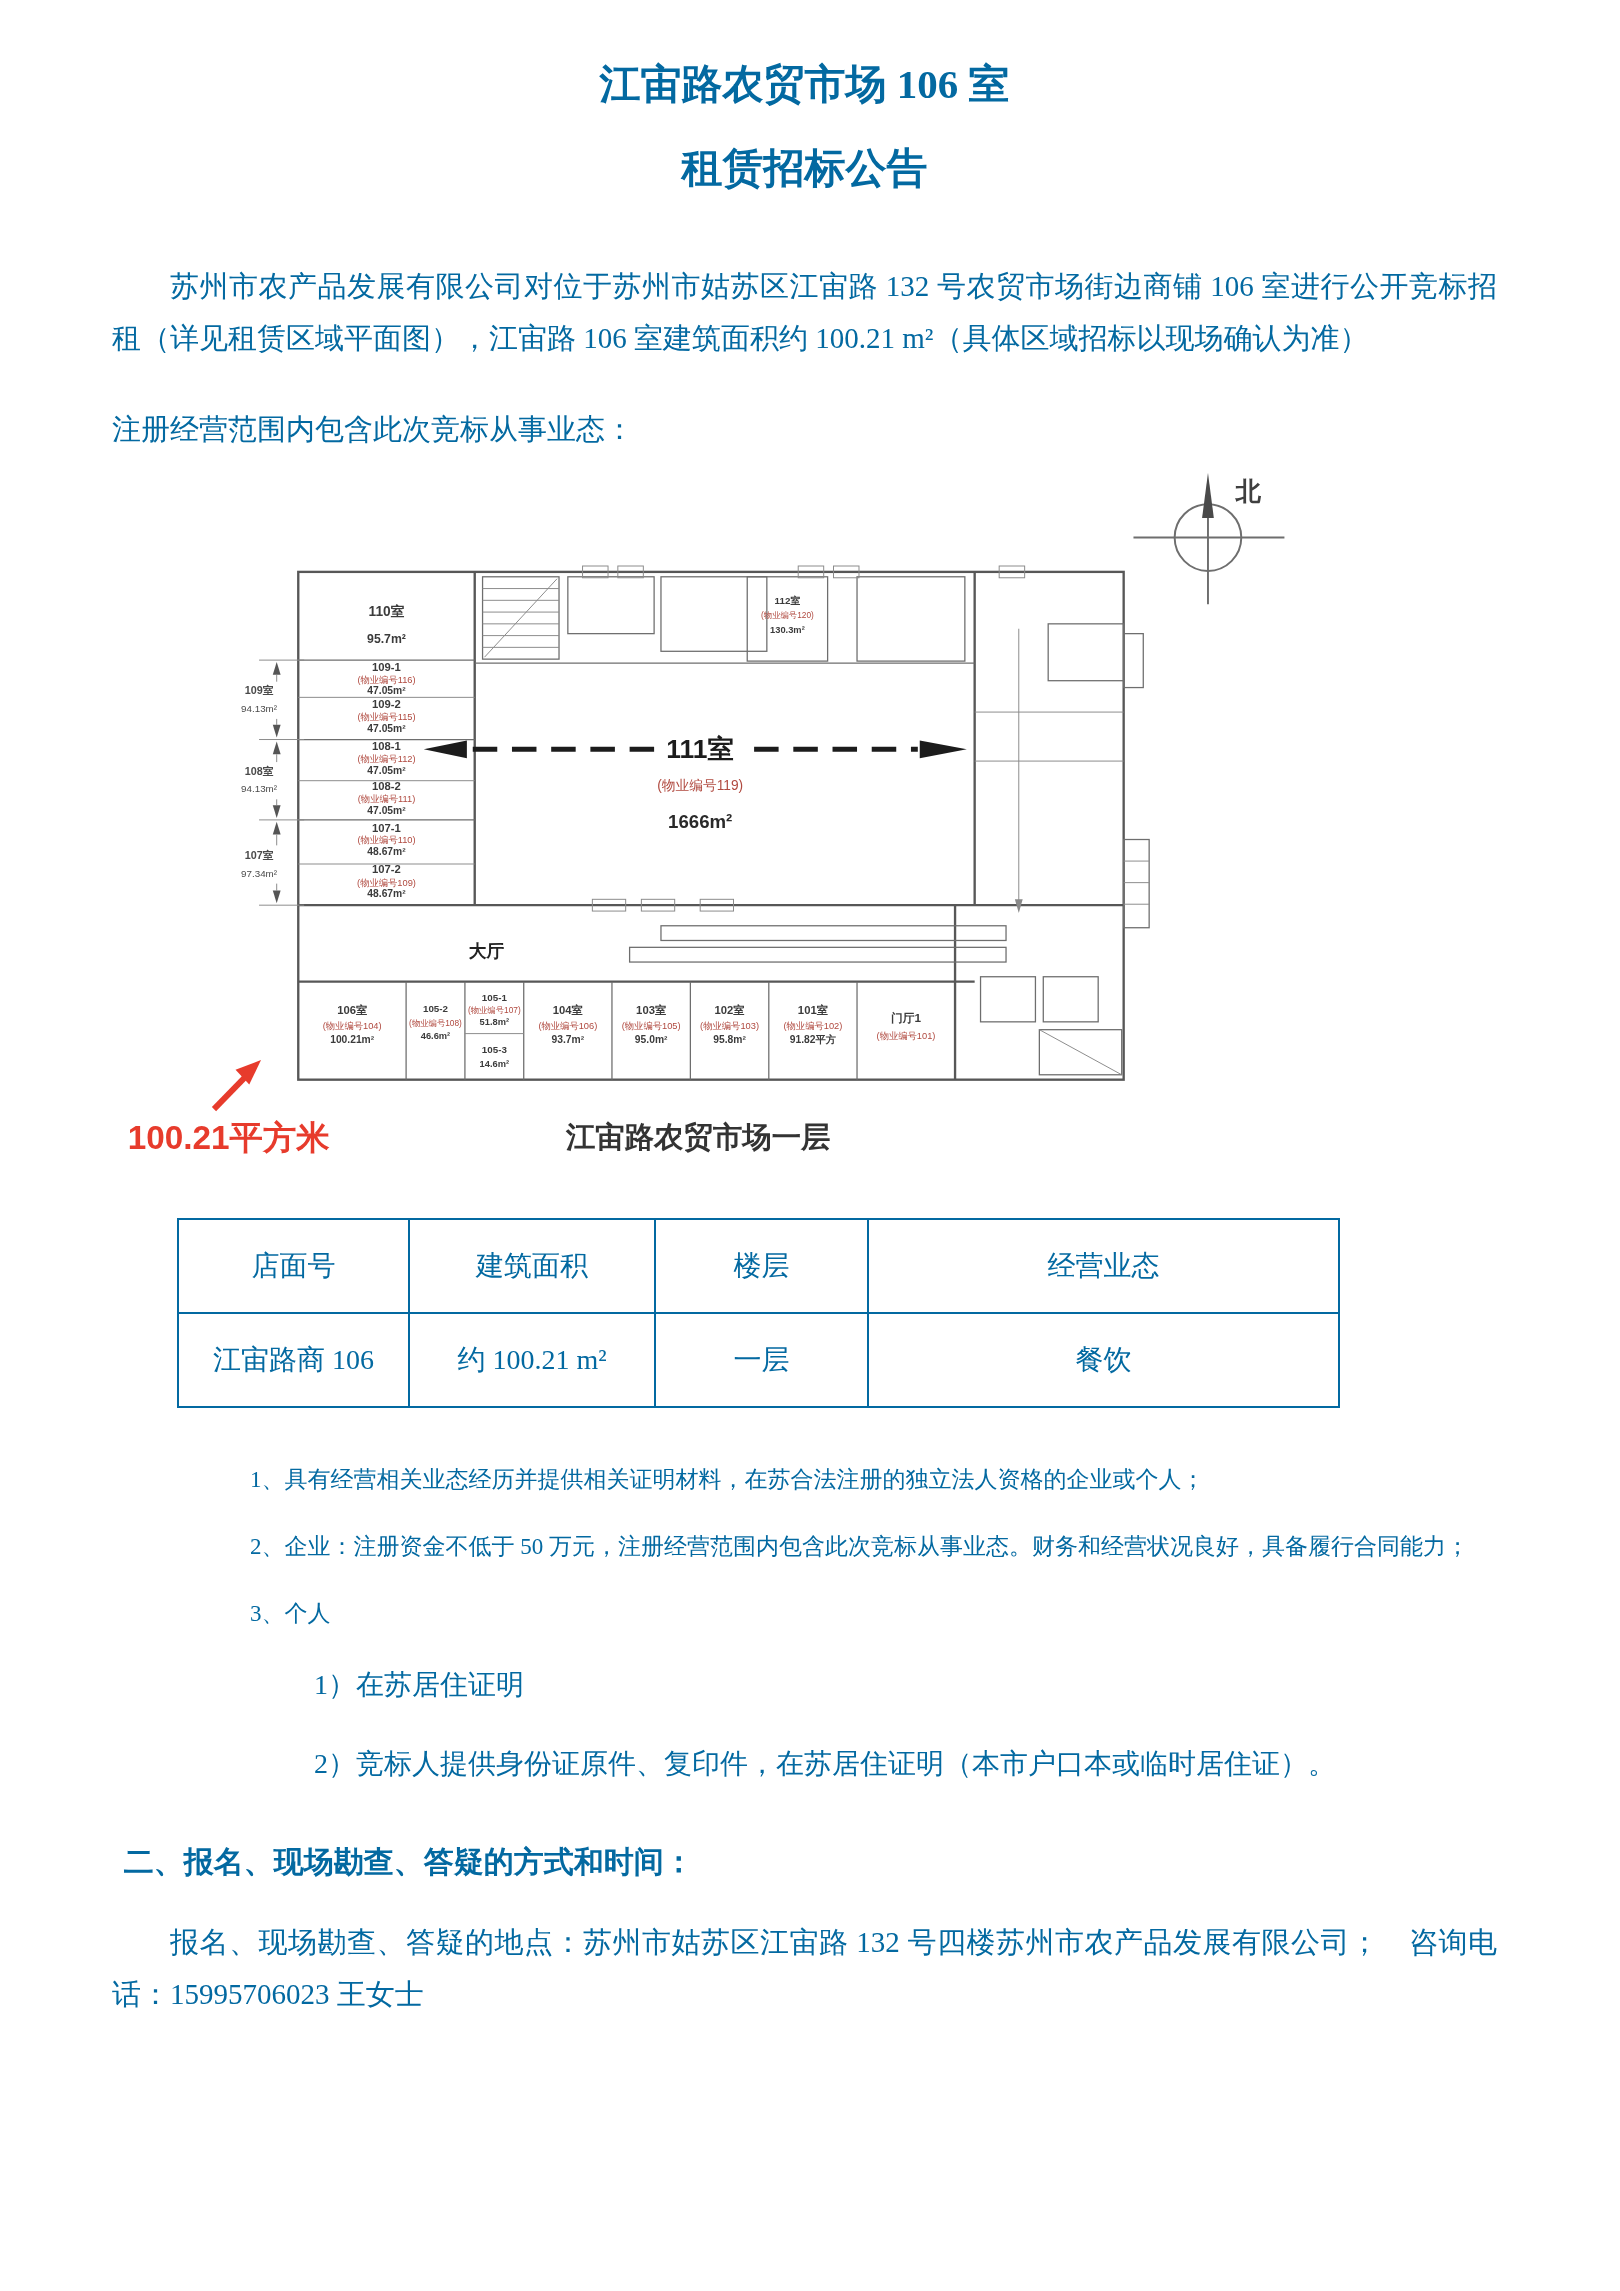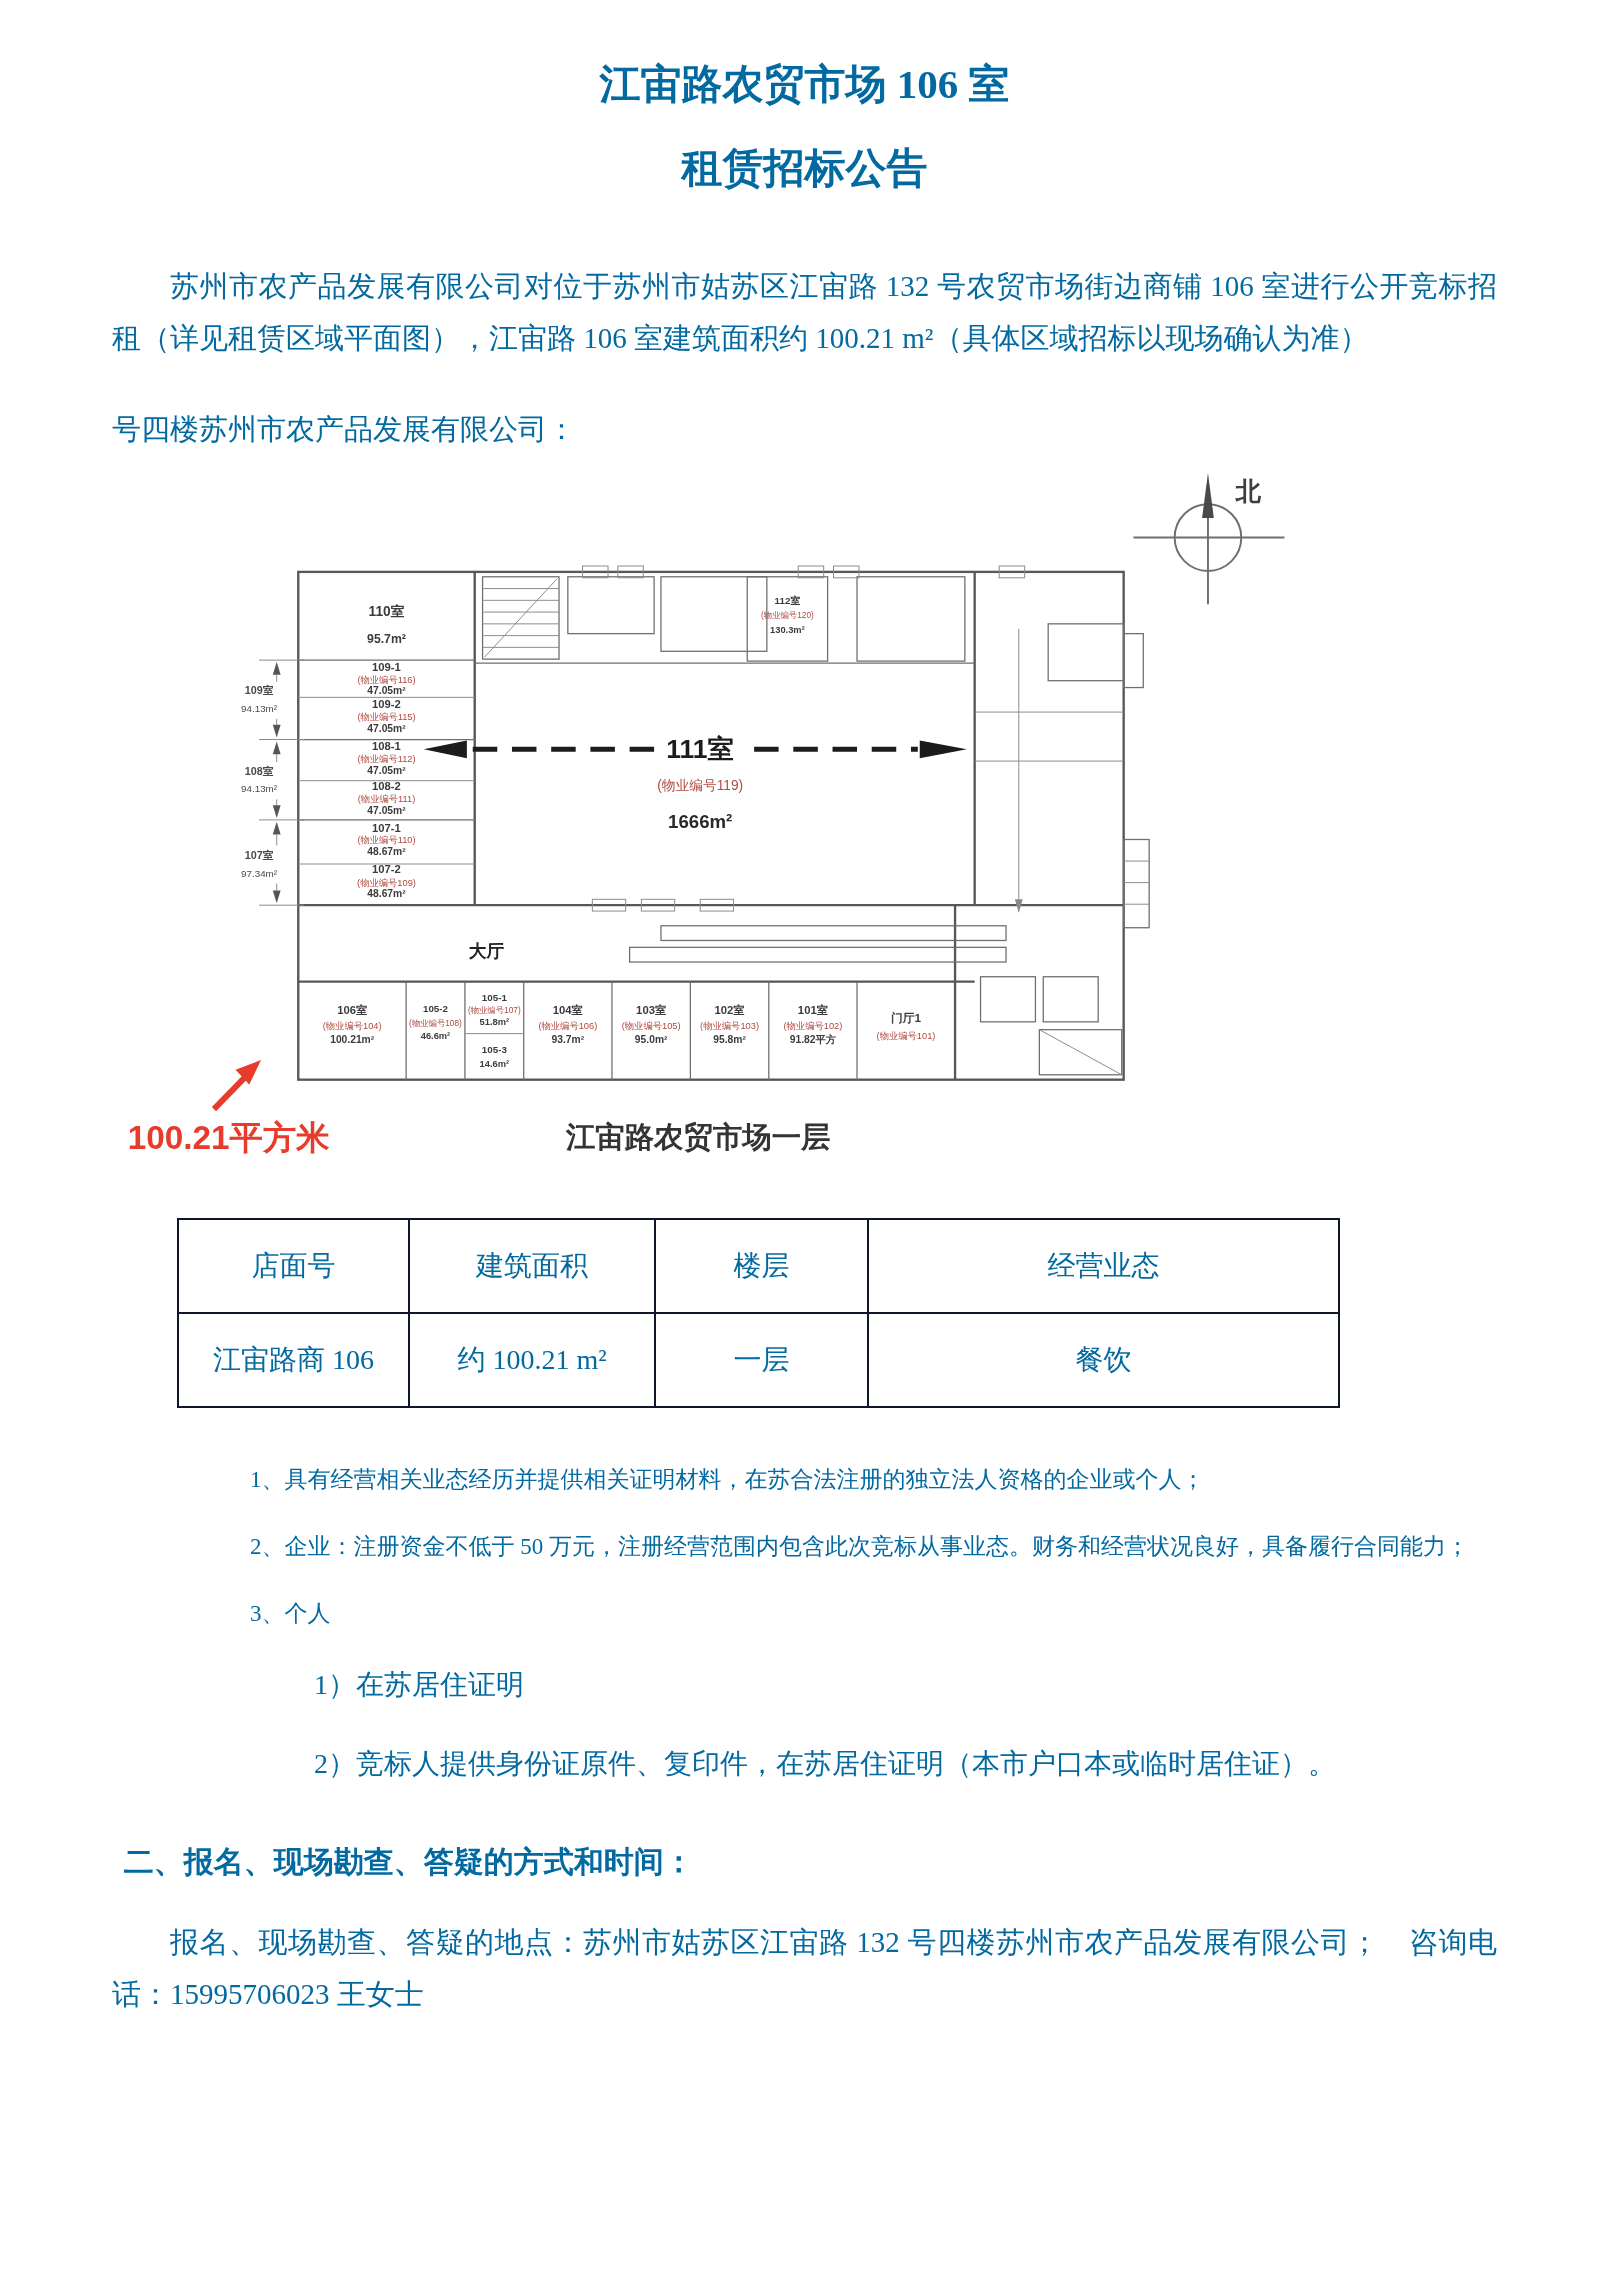--- a/index.html
+++ b/index.html
@@ -12,21 +12,21 @@
   .doc-title{font-size:41px;font-weight:bold;text-align:center;line-height:1.35;}
   .doc-title.second{margin-top:29px;}
   .body-text{font-size:29px;line-height:1.8;text-align:justify;margin:0;}
   .intro{margin-top:63px;text-indent:2em;}
   .plan-intro{margin-top:39px;}
   .plan-wrap{position:relative;width:1294px;height:696px;margin-top:11.8px;}
   .plan-wrap svg{position:absolute;left:0;top:0;}
 
   .info-table{border-collapse:collapse;margin:55px 0 0 65px;width:1161px;table-layout:fixed;}
   .info-table th,.info-table td{
-    border:2px solid #0f172a;font-weight:normal;font-size:28px;
+    border:2px solid #0369a1;font-weight:normal;font-size:28px;
     text-align:center;vertical-align:middle;height:92px;padding:0 5.9px;
     font-family:"Liberation Serif","DejaVu Serif",serif;
   }
   .sec-head{font-family:"Liberation Sans","DejaVu Sans",sans-serif;font-weight:bold;font-size:30px;line-height:1.4;}
   .s1{margin:61px 0 0 112px;}
   .s2{margin:51px 0 0 11.8px;}
   .list-item{font-size:23px;line-height:1.8;padding-left:173px;text-indent:-35px;text-align:justify;}
   .li1{margin-top:51px;}
   .li2{margin-top:25.5px;}
   .li3{margin-top:25.5px;}
@@ -59,21 +59,21 @@
 </style>
 </head>
 <body>
 
 <div class="page">
 
   <div class="doc-title">江宙路农贸市场 106 室</div>
   <div class="doc-title second">租赁招标公告</div>
 
   <p class="body-text intro">苏州市农产品发展有限公司对位于苏州市姑苏区江宙路 132 号农贸市场街边商铺 106 室进行公开竞标招租（详见租赁区域平面图），江宙路 106 室建筑面积约 100.21 m²（具体区域招标以现场确认为准）</p>
-  <p class="body-text plan-intro">号四楼苏州市农产品发展有限公司：</p>
+  <p class="body-text plan-intro">注册经营范围内包含此次竞标从事业态：</p>
 
   <div class="plan-wrap">
     <svg viewBox="0 0 1320 710" width="1294" height="696">
       <defs>
         <pattern id="diag" width="9" height="9" patternUnits="userSpaceOnUse">
           <path d="M0,9 L9,0" stroke="#8a8a8a" stroke-width="1.2"></path>
         </pattern>
         <pattern id="vlines" width="6" height="20" patternUnits="userSpaceOnUse">
           <line x1="3" y1="0" x2="3" y2="20" stroke="#8a8a8a" stroke-width="1"></line>
         </pattern>

